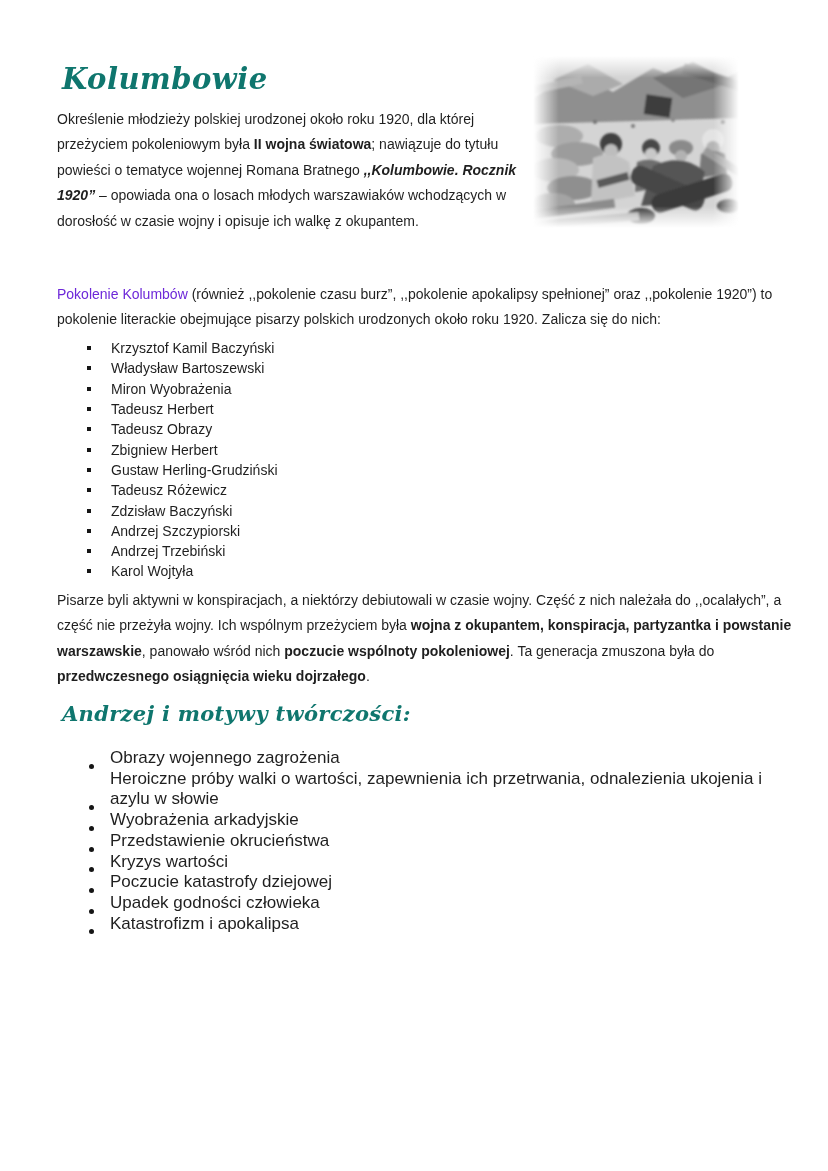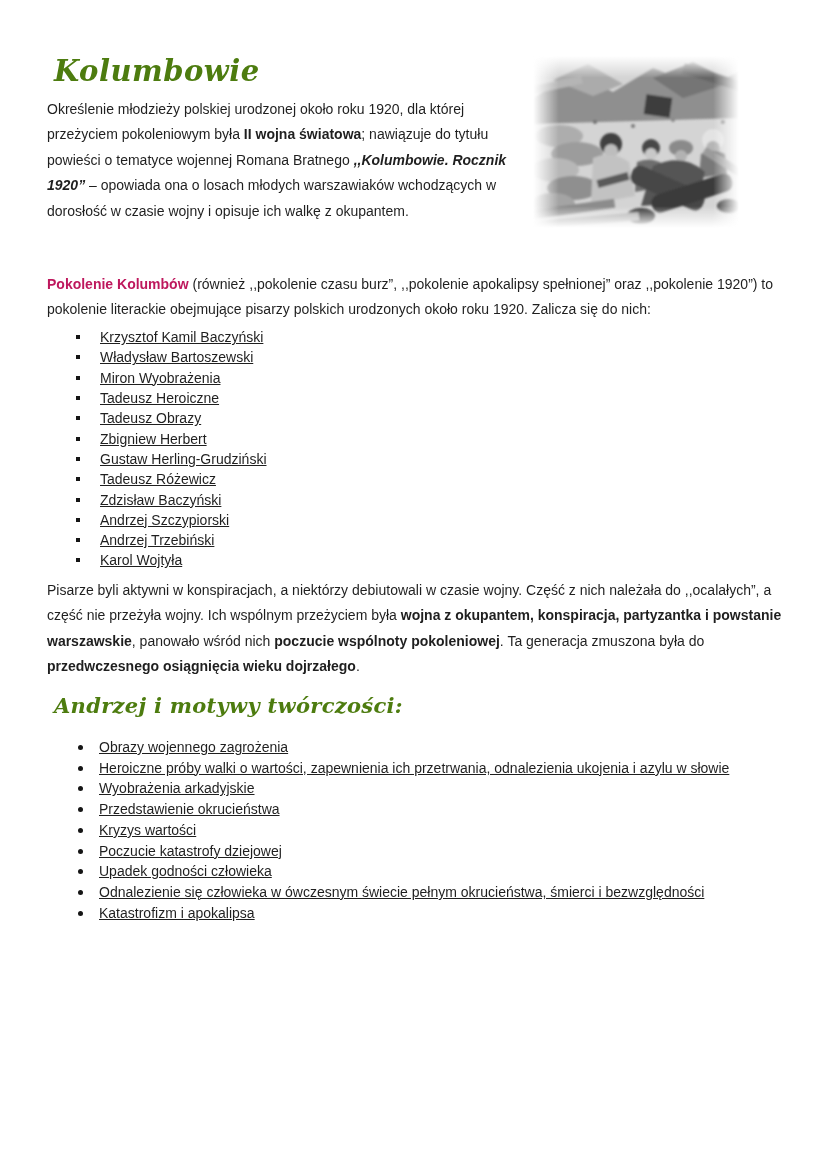--- a/index.html
+++ b/index.html
@@ -10,40 +10,40 @@
     height: 1171px;
     background: #ffffff;
     font-family: "Liberation Sans", sans-serif;
     color: #1f1f1f;
     overflow: hidden;
   }
   .script-heading {
     font-family: "DejaVu Serif", serif;
     font-style: italic;
     font-weight: bold;
-    color: #4d7c0f;
-    margin: 4px;
+    color: #0f766e;
+    margin: 12px;
     white-space: nowrap;
   }
   h1.script-heading { position: absolute; left: 50px; top: 50px; font-size: 29px; letter-spacing: 0.5px; }
   h2.script-heading { position: absolute; left: 50px; top: 689px; font-size: 21px; letter-spacing: 0.3px; }
 
-  p.body-para { position: absolute; margin: 0; font-size: 14px; line-height: 25.4px; }
+  p.body-para { position: absolute; margin: 10px; font-size: 14px; line-height: 25.4px; }
   .intro-para   { left: 47px; top: 97px;  width: 474px; }
   .generation-para { left: 47px; top: 272px; width: 742px; }
   .summary-para { left: 47px; top: 578px; width: 746px; line-height: 24.4px; }
 
-  .green-bold { color: #be185d; font-weight: bold; }
+  .green-bold { color: #6d28d9; font-weight: normal; }
   b.bold-italic { font-style: italic; }
 
-  ul.doc-list { list-style: none; margin: 0; padding: 0; position: absolute; text-decoration: underline; }
+  ul.doc-list { list-style: none; margin: 11px; padding: 0; position: absolute; }
   ul.writers-list { left: 76px; top: 327px; }
   ul.themes-list  { left: 78px; top: 737px; width: 712px; }
   ul.writers-list li { height: 20.3px; display: flex; align-items: center; font-size: 14px; }
-  ul.themes-list  li { min-height: 20.7px; line-height: 20.7px; display: flex; align-items: flex-start; font-size: 14px; }
+  ul.themes-list  li { min-height: 20.7px; line-height: 20.7px; display: flex; align-items: flex-end; font-size: 17px; }
 
   .sq-bullet  { width: 4px; height: 4px; background: #151515; margin-right: 20px; flex: 0 0 auto; }
   .dot-bullet { width: 5px; height: 5px; border-radius: 50%; background: #151515; margin-right: 16px; margin-top: 8px; flex: 0 0 auto; }
 
   .photo-frame { position: absolute; left: 533px; top: 56px; width: 206px; height: 172px; }
   .photo-frame svg { display: block; }
 </style>
 </head>
 <body>
 
@@ -131,21 +131,21 @@
     <li>
         <span class="sq-bullet"></span>
         <span>Władysław Bartoszewski</span>
       </li>
     <li>
         <span class="sq-bullet"></span>
         <span>Miron Wyobrażenia</span>
       </li>
     <li>
         <span class="sq-bullet"></span>
-        <span>Tadeusz Heroiczne</span>
+        <span>Tadeusz Herbert</span>
       </li>
     <li>
         <span class="sq-bullet"></span>
         <span>Tadeusz Obrazy</span>
       </li>
     <li>
         <span class="sq-bullet"></span>
         <span>Zbigniew Herbert</span>
       </li>
     <li>
@@ -202,21 +202,17 @@
     <li>
         <span class="dot-bullet"></span>
         <span>Poczucie katastrofy dziejowej</span>
       </li>
     <li>
         <span class="dot-bullet"></span>
         <span>Upadek godności człowieka</span>
       </li>
     <li>
         <span class="dot-bullet"></span>
-        <span>Odnalezienie się człowieka w ówczesnym świecie pełnym okrucieństwa, śmierci i bezwzględności</span>
-      </li>
-    <li>
-        <span class="dot-bullet"></span>
         <span>Katastrofizm i apokalipsa</span>
       </li>
   </ul>
 
 </div>
 
 </body></html>

